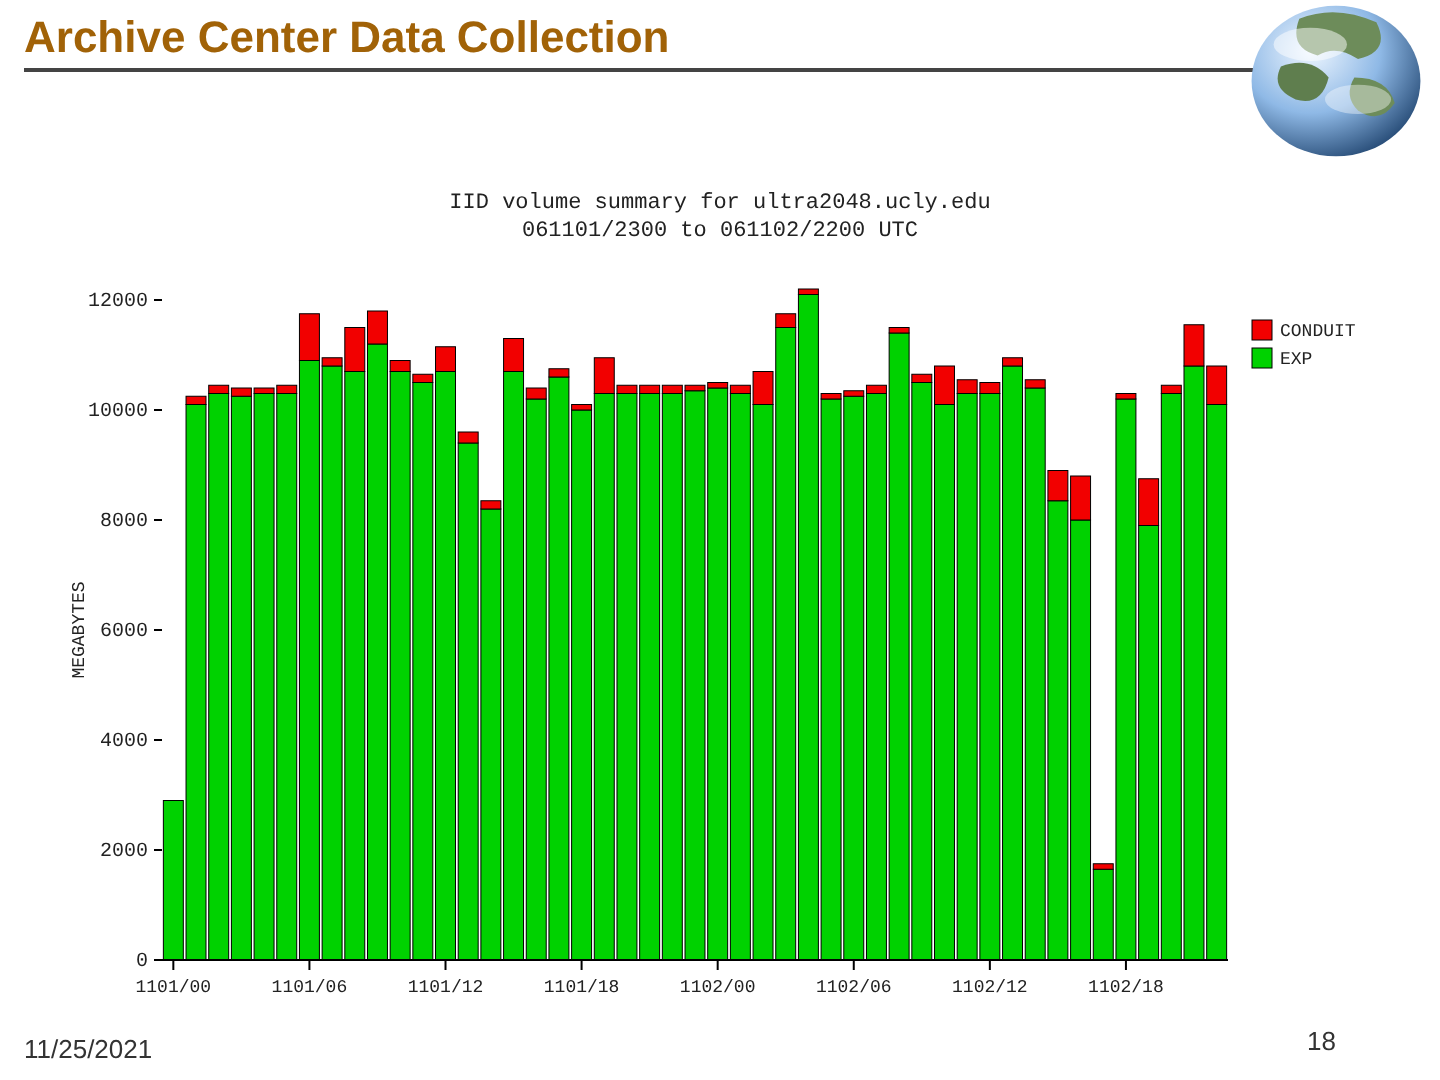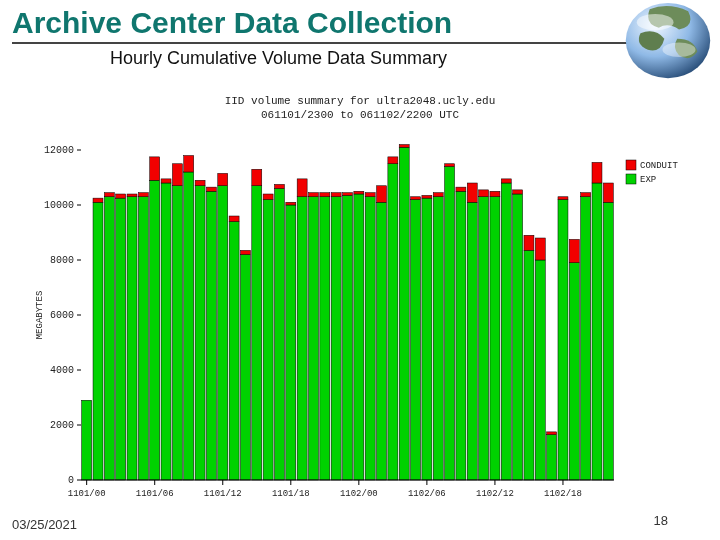--- a/index.html
+++ b/index.html
@@ -1,33 +1,32 @@
 <!DOCTYPE html>
 <html><head>
 <meta charset="utf-8">
 <style>
   html,body{margin:0;padding:0;width:720px;height:540px;background:#fff;font-family:Verdana,Arial,sans-serif;overflow:hidden}
   .slide{width:720px;height:540px;position:relative}
-  .title{font-size:30px;font-weight:bold;color:#0f766e;padding:6px 0 0 12px;font-family:Verdana,sans-serif}
+  .title{font-size:22px;font-weight:bold;color:#a16207;padding:6px 0 0 12px;font-family:Verdana,sans-serif}
   .rule{border-bottom:2px solid #444;margin:2px 12px 0 12px}
   .subtitle{font-size:18px;color:#111;padding:4px 0 0 110px;font-family:Verdana,sans-serif}
   .globe{position:absolute;top:2px;right:6px;width:92px;height:78px}
   .globe svg{width:92px;height:78px}
   .chartbox{position:absolute;left:30px;top:90px;width:660px;height:440px}
   svg.chart{width:660px;height:440px;font-family:"Courier New",monospace}
   .footer-left{position:absolute;left:12px;bottom:8px;font-size:13px;color:#333}
   .footer-right{position:absolute;right:52px;bottom:12px;font-size:13px;color:#333}
 </style>
 </head>
 <body>
 
 <div class="slide">
   <div class="title">Archive Center Data Collection</div>
   <div class="rule"></div>
-  <div class="subtitle">Hourly Cumulative Volume Data Summary</div>
 
   <div class="globe">
     <svg viewBox="0 0 100 85">
       <defs>
         <clipPath id="gc">
             <ellipse cx="50" cy="42" rx="46" ry="41"></ellipse>
           </clipPath>
         <radialGradient id="oc" cx="35%" cy="30%" r="75%">
           <stop offset="0%" stop-color="#eef6ff"></stop>
           <stop offset="55%" stop-color="#8fb9e6"></stop>
@@ -182,15 +181,15 @@
       <g id="legend">
           <rect x="596" y="70" width="10" height="10" fill="#f20000" stroke="#000" stroke-width="0.5"></rect>
           <text x="610" y="78" font-size="9" fill="#222">CONDUIT</text>
           <rect x="596" y="84" width="10" height="10" fill="#00d200" stroke="#000" stroke-width="0.5"></rect>
           <text x="610" y="92" font-size="9" fill="#222">EXP</text>
         </g>
       <line x1="51" y1="390" x2="584" y2="390" stroke="#000" stroke-width="1"></line>
     </svg>
   </div>
 
-  <div class="footer-left">03/25/2021</div>
+  <div class="footer-left">11/25/2021</div>
   <div class="footer-right">18</div>
 </div>
 
 </body></html>

